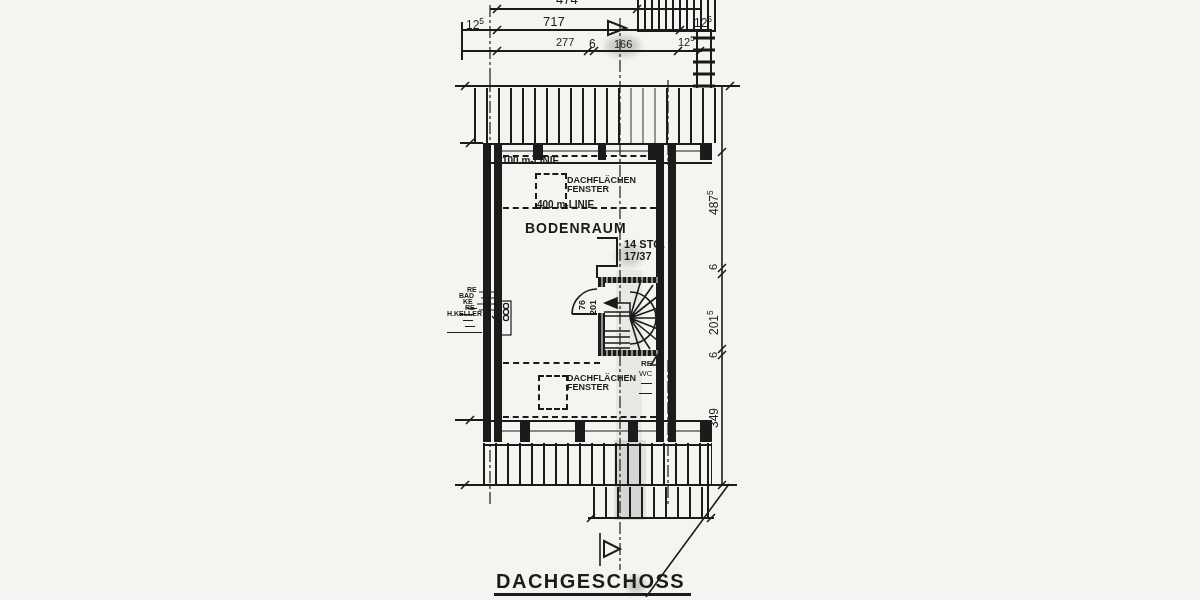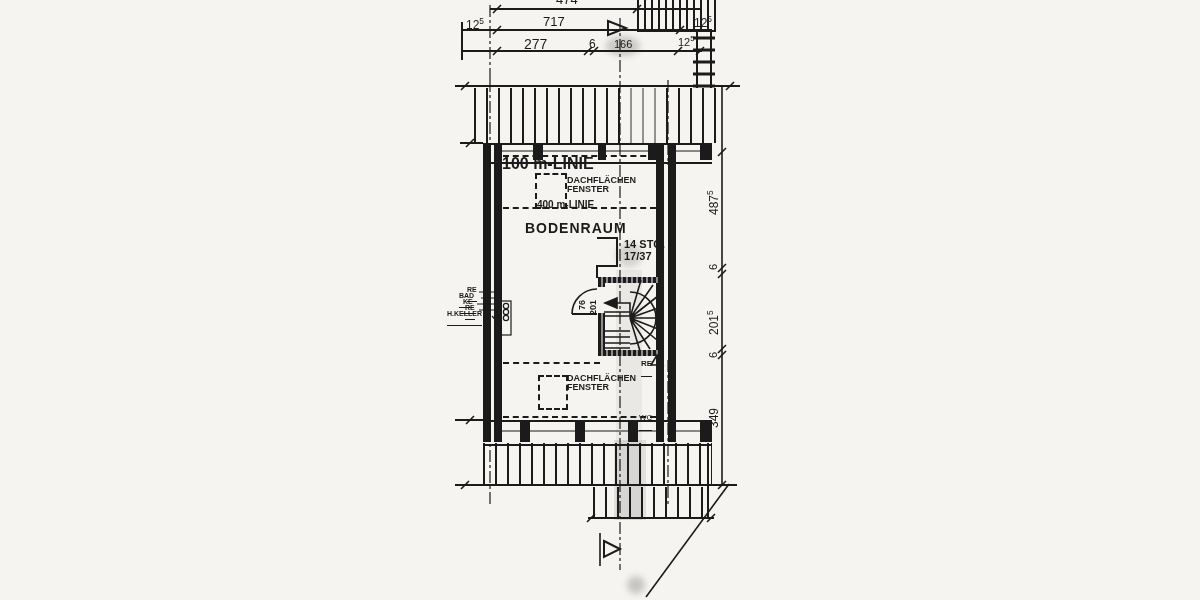--- a/index.html
+++ b/index.html
@@ -8,21 +8,21 @@
   .abs{position:absolute;}
   .txt{position:absolute;white-space:nowrap;color:#1b1b1b;
        font-family:"Liberation Sans",sans-serif;line-height:1.05;}
   .rot{transform:rotate(-90deg);transform-origin:left top;}
   .wall{position:absolute;background:#1b1b1b;}
   .hatch-v{position:absolute;background:repeating-linear-gradient(90deg,transparent 0 10px,#1b1b1b 10px 12px);}
   .hatch-v-fine{position:absolute;background:repeating-linear-gradient(90deg,transparent 0 5px,#1b1b1b 5px 7px);}
   .band{position:absolute;background:repeating-linear-gradient(90deg,#1b1b1b 0 3px,#8d8d8d 3px 5px);}
   .dashline{position:absolute;height:0;border-top:2px dashed #1b1b1b;}
   .dashrect{position:absolute;border:2px dashed #1b1b1b;}
-  .underl{border-bottom:1.5px solid #1b1b1b;padding-bottom:8px;}
+  .underl{border-bottom:1.5px solid #1b1b1b;padding-bottom:15px;}
   .smudge{position:absolute;border-radius:50%;filter:blur(3px);}
   sup{font-size:70%;vertical-align:super;}
   svg{position:absolute;left:0;top:0;}
 </style>
 </head>
 <body>
 
 <div class="stage">
 
   <div class="smudge abs" style="left:606px;top:36px;width:34px;height:20px;background:rgba(90,90,90,.28);"></div>
@@ -145,26 +145,26 @@
         <path d="M668 80 V165 M668 360 V505"></path>
         <path d="M620 18 V570"></path>
       </g>
     </g>
   </svg>
 
   <div class="txt" style="left:556px;top:-7px;font-size:13px;">474</div>
   <div class="txt" style="left:466px;top:17px;font-size:12px;"><span>12</span><sup>5</sup></div>
   <div class="txt" style="left:543px;top:15px;font-size:13px;">717</div>
   <div class="txt" style="left:694px;top:15px;font-size:12px;"><span>12</span><sup>5</sup></div>
-  <div class="txt" style="left:524px;top:37px;font-size:14px;">277</div>
+  <div class="txt" style="left:556px;top:37px;font-size:11px;">277</div>
   <div class="txt" style="left:589px;top:38px;font-size:12px;">6</div>
   <div class="txt" style="left:614px;top:39px;font-size:11px;">166</div>
   <div class="txt" style="left:678px;top:35px;font-size:11px;"><span>12</span><sup>5</sup></div>
 
-  <div class="txt" style="left:502px;top:156px;font-size:16px;font-weight:700;">100 m-LINIE</div>
+  <div class="txt" style="left:502px;top:156px;font-size:10px;font-weight:700;">100 m-LINIE</div>
   <div class="txt" style="left:537px;top:200px;font-size:10px;font-weight:700;">400 m-LINIE</div>
 
   <div class="txt" style="left:567px;top:176px;font-size:9px;font-weight:700;">
     <div>DACHFLÄCHEN</div>
       <div>FENSTER</div>
   </div>
   <div class="txt" style="left:525px;top:221px;font-size:14px;font-weight:700;letter-spacing:1px;">BODENRAUM</div>
   <div class="txt" style="left:624px;top:239px;font-size:11px;font-weight:700;">
     <div>14 STG.</div>
       <div>17/37</div>
@@ -173,27 +173,28 @@
   <div class="txt rot" style="left:578px;top:310px;font-size:9px;font-weight:700;">76</div>
   <div class="txt rot" style="left:589px;top:315px;font-size:9px;font-weight:700;">201</div>
 
   <div class="txt underl" style="left:467px;top:286px;font-size:7px;font-weight:700;">RE</div>
   <div class="txt underl" style="left:459px;top:292px;font-size:7px;font-weight:700;">BAD</div>
   <div class="txt underl" style="left:463px;top:298px;font-size:7px;font-weight:700;">KE</div>
   <div class="txt underl" style="left:465px;top:304px;font-size:7px;font-weight:700;">RE</div>
   <div class="txt underl" style="left:447px;top:310px;font-size:7px;font-weight:700;">H.KELLER</div>
 
   <div class="txt underl" style="left:641px;top:360px;font-size:8px;font-weight:700;">RE</div>
-  <div class="txt underl" style="left:639px;top:370px;font-size:8px;font-weight:400;margin-top:44px;">WC</div>
+  <div class="txt underl" style="left:639px;top:370px;font-size:8px;font-weight:400;">WC</div>
 
   <div class="txt" style="left:567px;top:374px;font-size:9px;font-weight:700;">
     <div>DACHFLÄCHEN</div>
       <div>FENSTER</div>
   </div>
 
   <div class="txt rot" style="left:706px;top:215px;font-size:12px;"><span>487</span><sup>5</sup></div>
   <div class="txt rot" style="left:708px;top:270px;font-size:11px;">6</div>
   <div class="txt rot" style="left:706px;top:335px;font-size:12px;"><span>201</span><sup>5</sup></div>
   <div class="txt rot" style="left:708px;top:358px;font-size:11px;">6</div>
   <div class="txt rot" style="left:708px;top:428px;font-size:12px;">349</div>
 
+  <div class="txt" style="left:494px;top:571px;font-size:20px;font-weight:700;letter-spacing:1.5px;border-bottom:3px solid #1b1b1b;padding:0 6px 1px 2px;">DACHGESCHOSS</div>
 
 </div>
 
 </body></html>

